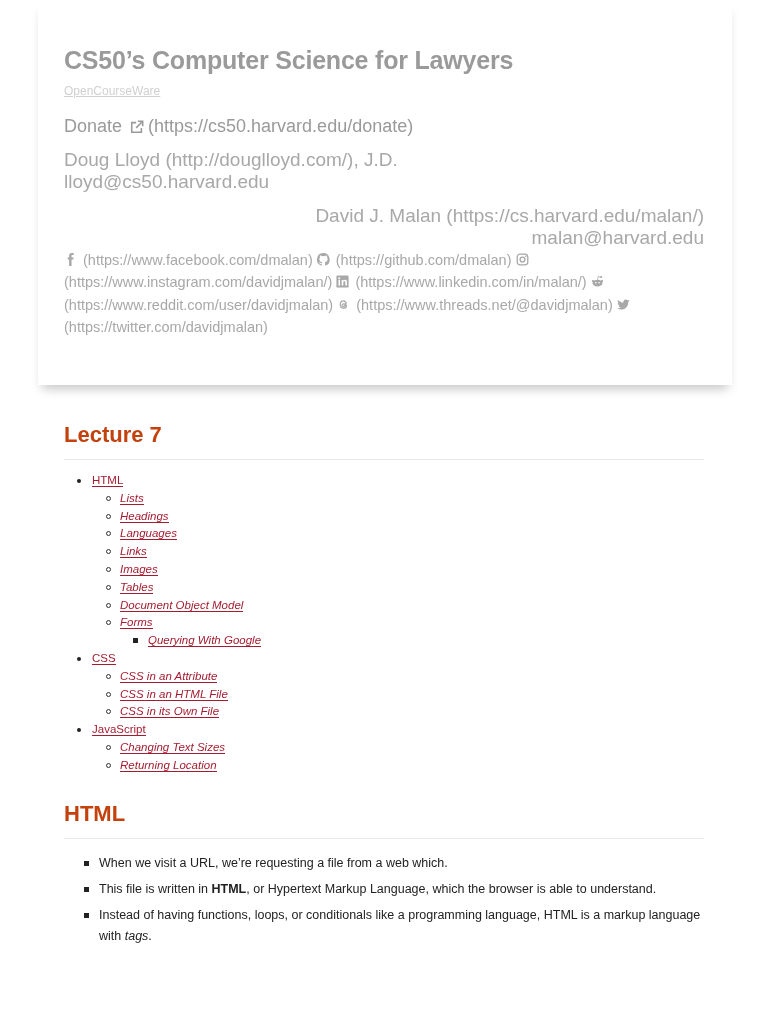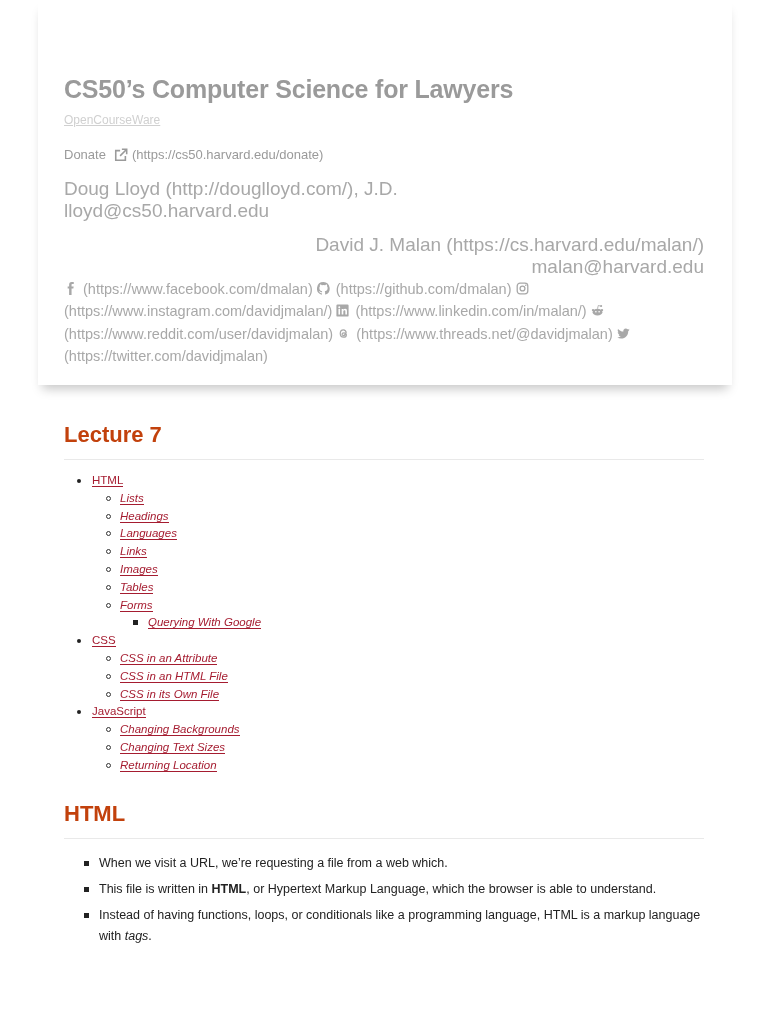--- a/index.html
+++ b/index.html
@@ -20,40 +20,40 @@
       left: 38px;
       top: 0;
       width: 694px;
       height: 385px;
       background: #ffffff;
       box-shadow: 0 8px 10px -4px rgba(0,0,0,0.22);
     }
     .header-inner {
       position: absolute;
       left: 26px;
-      top: 72px;
+      top: 43px;
       width: 640px;
     }
     .site-title {
       font-size: 25px;
       font-weight: bold;
       color: #9a9a9a;
       margin: 0;
       line-height: 34px;
       letter-spacing: -0.2px;
     }
     .site-subtitle {
       font-size: 12px;
       color: #d0d0d0;
       margin-top: 5px;
       line-height: 18px;
       text-decoration: underline;
     }
     .donate-line {
-      font-size: 13px;
+      font-size: 18px;
       color: #9a9a9a;
       margin-top: 17px;
       line-height: 18px;
       display: flex;
       align-items: center;
     }
     .donate-line .ext-icon {
       display: inline-block;
       width: 14px;
       height: 14px;
@@ -249,40 +249,40 @@
   <ul class="toc">
     <li>
       <a class="toc-link">HTML</a>
       <ul>
         <li><a class="toc-link">Lists</a></li>
         <li><a class="toc-link">Headings</a></li>
         <li><a class="toc-link">Languages</a></li>
         <li><a class="toc-link">Links</a></li>
         <li><a class="toc-link">Images</a></li>
         <li><a class="toc-link">Tables</a></li>
+        <li><a class="toc-link">Document Object Model</a></li>
         <li>
           <a class="toc-link">Forms</a>
           <ul>
             <li><a class="toc-link">Querying With Google</a></li>
           </ul>
         </li>
       </ul>
     </li>
     <li>
       <a class="toc-link">CSS</a>
       <ul>
         <li><a class="toc-link">CSS in an Attribute</a></li>
         <li><a class="toc-link">CSS in an HTML File</a></li>
         <li><a class="toc-link">CSS in its Own File</a></li>
       </ul>
     </li>
     <li>
       <a class="toc-link">JavaScript</a>
       <ul>
-        <li><a class="toc-link">Changing Backgrounds</a></li>
         <li><a class="toc-link">Changing Text Sizes</a></li>
         <li><a class="toc-link">Returning Location</a></li>
       </ul>
     </li>
   </ul>
 
   <h2 class="section html-section">HTML</h2>
 
   <ul class="bullets">
     <li><span>When we visit a URL, we’re requesting a file from a web which.</span></li>

